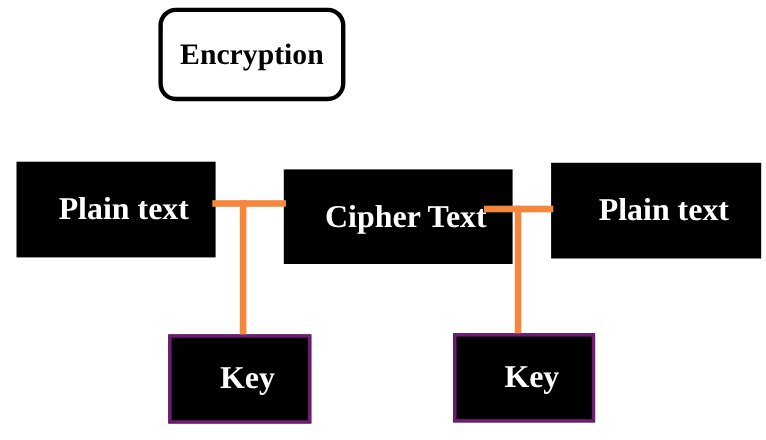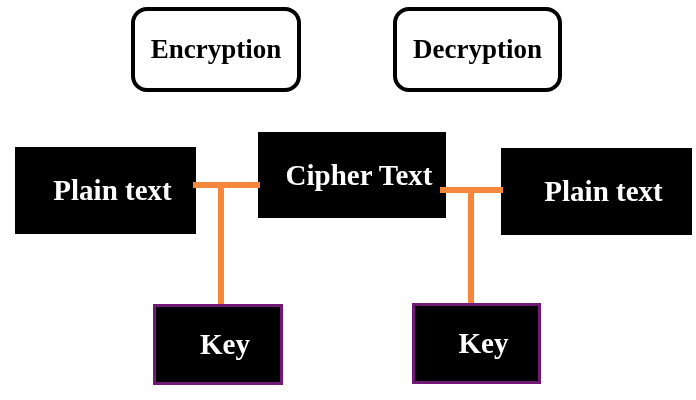--- a/index.html
+++ b/index.html
@@ -32,47 +32,44 @@
     color: #ffffff;
     font-size: 29px;
     white-space: nowrap;
     padding-left: 14px;
   }
   .keybox {
     border: 3px solid #701a75;
   }
   .line { position: absolute; background: #F5873C; }
 
-  #box-encryption   { left: 131px; top: 7px;   width: 170px; height: 85px; }
+  #box-encryption   { left: 144px; top: 7px;   width: 170px; height: 85px; }
   #box-decryption   { left: 393px; top: 7px;   width: 169px; height: 85px; }
 
   #box-plain-left   { left: 15px;  top: 147px; width: 181px; height: 87px; }
-  #box-cipher       { left: 258px; top: 132px; width: 188px; height: 86px; }
+  #box-cipher       { left: 258px; top: 154px; width: 208px; height: 86px; }
   #box-plain-right  { left: 501px; top: 148px; width: 191px; height: 87px; }
 
   #box-key-left     { left: 153px; top: 304px; width: 130px; height: 81px; }
   #box-key-right    { left: 412px; top: 303px; width: 129px; height: 81px; }
 
   #line-h-left      { left: 193px; top: 182px; width: 67px;  height: 6px; }
   #line-v-left      { left: 218px; top: 182px; width: 6px;   height: 122px; }
   #line-h-right     { left: 440px; top: 187px; width: 63px;  height: 6px; }
   #line-v-right     { left: 468px; top: 187px; width: 6px;   height: 116px; }
 </style>
 </head>
 <body>
 
 <div class="canvas">
 
   <div class="box process" id="box-encryption">
     <span>Encryption</span>
   </div>
 
-  <div class="box process" id="box-decryption">
-    <span>Decryption</span>
-  </div>
 
   <div class="box dark" id="box-plain-left">
     <span>Plain text</span>
   </div>
 
   <div class="box dark" id="box-cipher">
     <span>Cipher Text</span>
   </div>
 
   <div class="box dark" id="box-plain-right">

